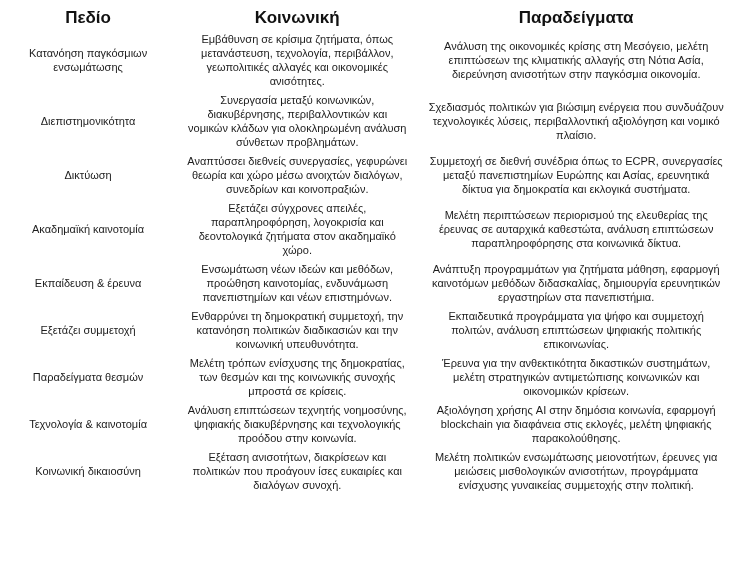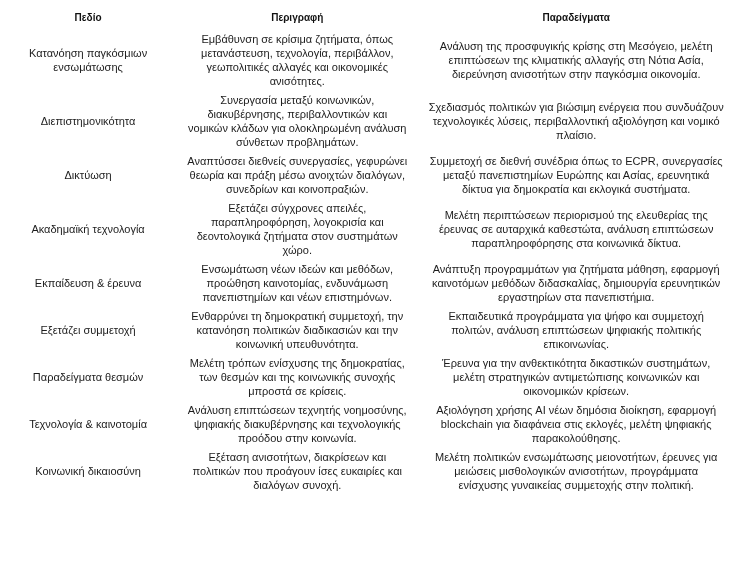--- a/index.html
+++ b/index.html
@@ -30,85 +30,85 @@
   col.col-desc     { width: 33%; }
   col.col-examples { width: 43%; }
   th, td {
     text-align: center;
     vertical-align: middle;
     padding: 0 10px;
     word-wrap: break-word;
   }
   thead th {
     font-weight: bold;
-    font-size: 10px;
+    font-size: 17px;
     padding-bottom: 2px;
     color: #111111;
   }
   tbody td {
     color: #1c1c1c;
   }
 </style>
 </head>
 <body>
 
 <div class="page">
   <table class="fields-table">
     <colgroup>
       <col class="col-field">
       <col class="col-desc">
       <col class="col-examples">
     </colgroup>
     <thead>
       <tr>
         <th>Πεδίο</th>
-        <th>Περιγραφή</th>
+        <th>Κοινωνική</th>
         <th>Παραδείγματα</th>
       </tr>
     </thead>
     <tbody>
         <tr>
     <td>Κατανόηση παγκόσμιων ενσωμάτωσης</td>
     <td>Εμβάθυνση σε κρίσιμα ζητήματα, όπως μετανάστευση, τεχνολογία, περιβάλλον, γεωπολιτικές αλλαγές και οικονομικές ανισότητες.</td>
-    <td>Ανάλυση της προσφυγικής κρίσης στη Μεσόγειο, μελέτη επιπτώσεων της κλιματικής αλλαγής στη Νότια Ασία, διερεύνηση ανισοτήτων στην παγκόσμια οικονομία.</td>
+    <td>Ανάλυση της οικονομικές κρίσης στη Μεσόγειο, μελέτη επιπτώσεων της κλιματικής αλλαγής στη Νότια Ασία, διερεύνηση ανισοτήτων στην παγκόσμια οικονομία.</td>
   </tr>
         <tr>
     <td>Διεπιστημονικότητα</td>
     <td>Συνεργασία μεταξύ κοινωνικών, διακυβέρνησης, περιβαλλοντικών και νομικών κλάδων για ολοκληρωμένη ανάλυση σύνθετων προβλημάτων.</td>
     <td>Σχεδιασμός πολιτικών για βιώσιμη ενέργεια που συνδυάζουν τεχνολογικές λύσεις, περιβαλλοντική αξιολόγηση και νομικό πλαίσιο.</td>
   </tr>
         <tr>
     <td>Δικτύωση</td>
-    <td>Αναπτύσσει διεθνείς συνεργασίες, γεφυρώνει θεωρία και πράξη μέσω ανοιχτών διαλόγων, συνεδρίων και κοινοπραξιών.</td>
+    <td>Αναπτύσσει διεθνείς συνεργασίες, γεφυρώνει θεωρία και χώρο μέσω ανοιχτών διαλόγων, συνεδρίων και κοινοπραξιών.</td>
     <td>Συμμετοχή σε διεθνή συνέδρια όπως το ECPR, συνεργασίες μεταξύ πανεπιστημίων Ευρώπης και Ασίας, ερευνητικά δίκτυα για δημοκρατία και εκλογικά συστήματα.</td>
   </tr>
         <tr>
-    <td>Ακαδημαϊκή τεχνολογία</td>
-    <td>Εξετάζει σύγχρονες απειλές, παραπληροφόρηση, λογοκρισία και δεοντολογικά ζητήματα στον συστημάτων χώρο.</td>
+    <td>Ακαδημαϊκή καινοτομία</td>
+    <td>Εξετάζει σύγχρονες απειλές, παραπληροφόρηση, λογοκρισία και δεοντολογικά ζητήματα στον ακαδημαϊκό χώρο.</td>
     <td>Μελέτη περιπτώσεων περιορισμού της ελευθερίας της έρευνας σε αυταρχικά καθεστώτα, ανάλυση επιπτώσεων παραπληροφόρησης στα κοινωνικά δίκτυα.</td>
   </tr>
         <tr>
     <td>Εκπαίδευση &amp; έρευνα</td>
     <td>Ενσωμάτωση νέων ιδεών και μεθόδων, προώθηση καινοτομίας, ενδυνάμωση πανεπιστημίων και νέων επιστημόνων.</td>
     <td>Ανάπτυξη προγραμμάτων για ζητήματα μάθηση, εφαρμογή καινοτόμων μεθόδων διδασκαλίας, δημιουργία ερευνητικών εργαστηρίων στα πανεπιστήμια.</td>
   </tr>
         <tr>
     <td>Εξετάζει συμμετοχή</td>
     <td>Ενθαρρύνει τη δημοκρατική συμμετοχή, την κατανόηση πολιτικών διαδικασιών και την κοινωνική υπευθυνότητα.</td>
     <td>Εκπαιδευτικά προγράμματα για ψήφο και συμμετοχή πολιτών, ανάλυση επιπτώσεων ψηφιακής πολιτικής επικοινωνίας.</td>
   </tr>
         <tr>
     <td>Παραδείγματα θεσμών</td>
     <td>Μελέτη τρόπων ενίσχυσης της δημοκρατίας, των θεσμών και της κοινωνικής συνοχής μπροστά σε κρίσεις.</td>
     <td>Έρευνα για την ανθεκτικότητα δικαστικών συστημάτων, μελέτη στρατηγικών αντιμετώπισης κοινωνικών και οικονομικών κρίσεων.</td>
   </tr>
         <tr>
     <td>Τεχνολογία &amp; καινοτομία</td>
     <td>Ανάλυση επιπτώσεων τεχνητής νοημοσύνης, ψηφιακής διακυβέρνησης και τεχνολογικής προόδου στην κοινωνία.</td>
-    <td>Αξιολόγηση χρήσης AI νέων δημόσια διοίκηση, εφαρμογή blockchain για διαφάνεια στις εκλογές, μελέτη ψηφιακής παρακολούθησης.</td>
+    <td>Αξιολόγηση χρήσης AI στην δημόσια κοινωνία, εφαρμογή blockchain για διαφάνεια στις εκλογές, μελέτη ψηφιακής παρακολούθησης.</td>
   </tr>
         <tr>
     <td>Κοινωνική δικαιοσύνη</td>
     <td>Εξέταση ανισοτήτων, διακρίσεων και πολιτικών που προάγουν ίσες ευκαιρίες και διαλόγων συνοχή.</td>
     <td>Μελέτη πολιτικών ενσωμάτωσης μειονοτήτων, έρευνες για μειώσεις μισθολογικών ανισοτήτων, προγράμματα ενίσχυσης γυναικείας συμμετοχής στην πολιτική.</td>
   </tr>
       </tbody>
   </table>
 </div>
 

